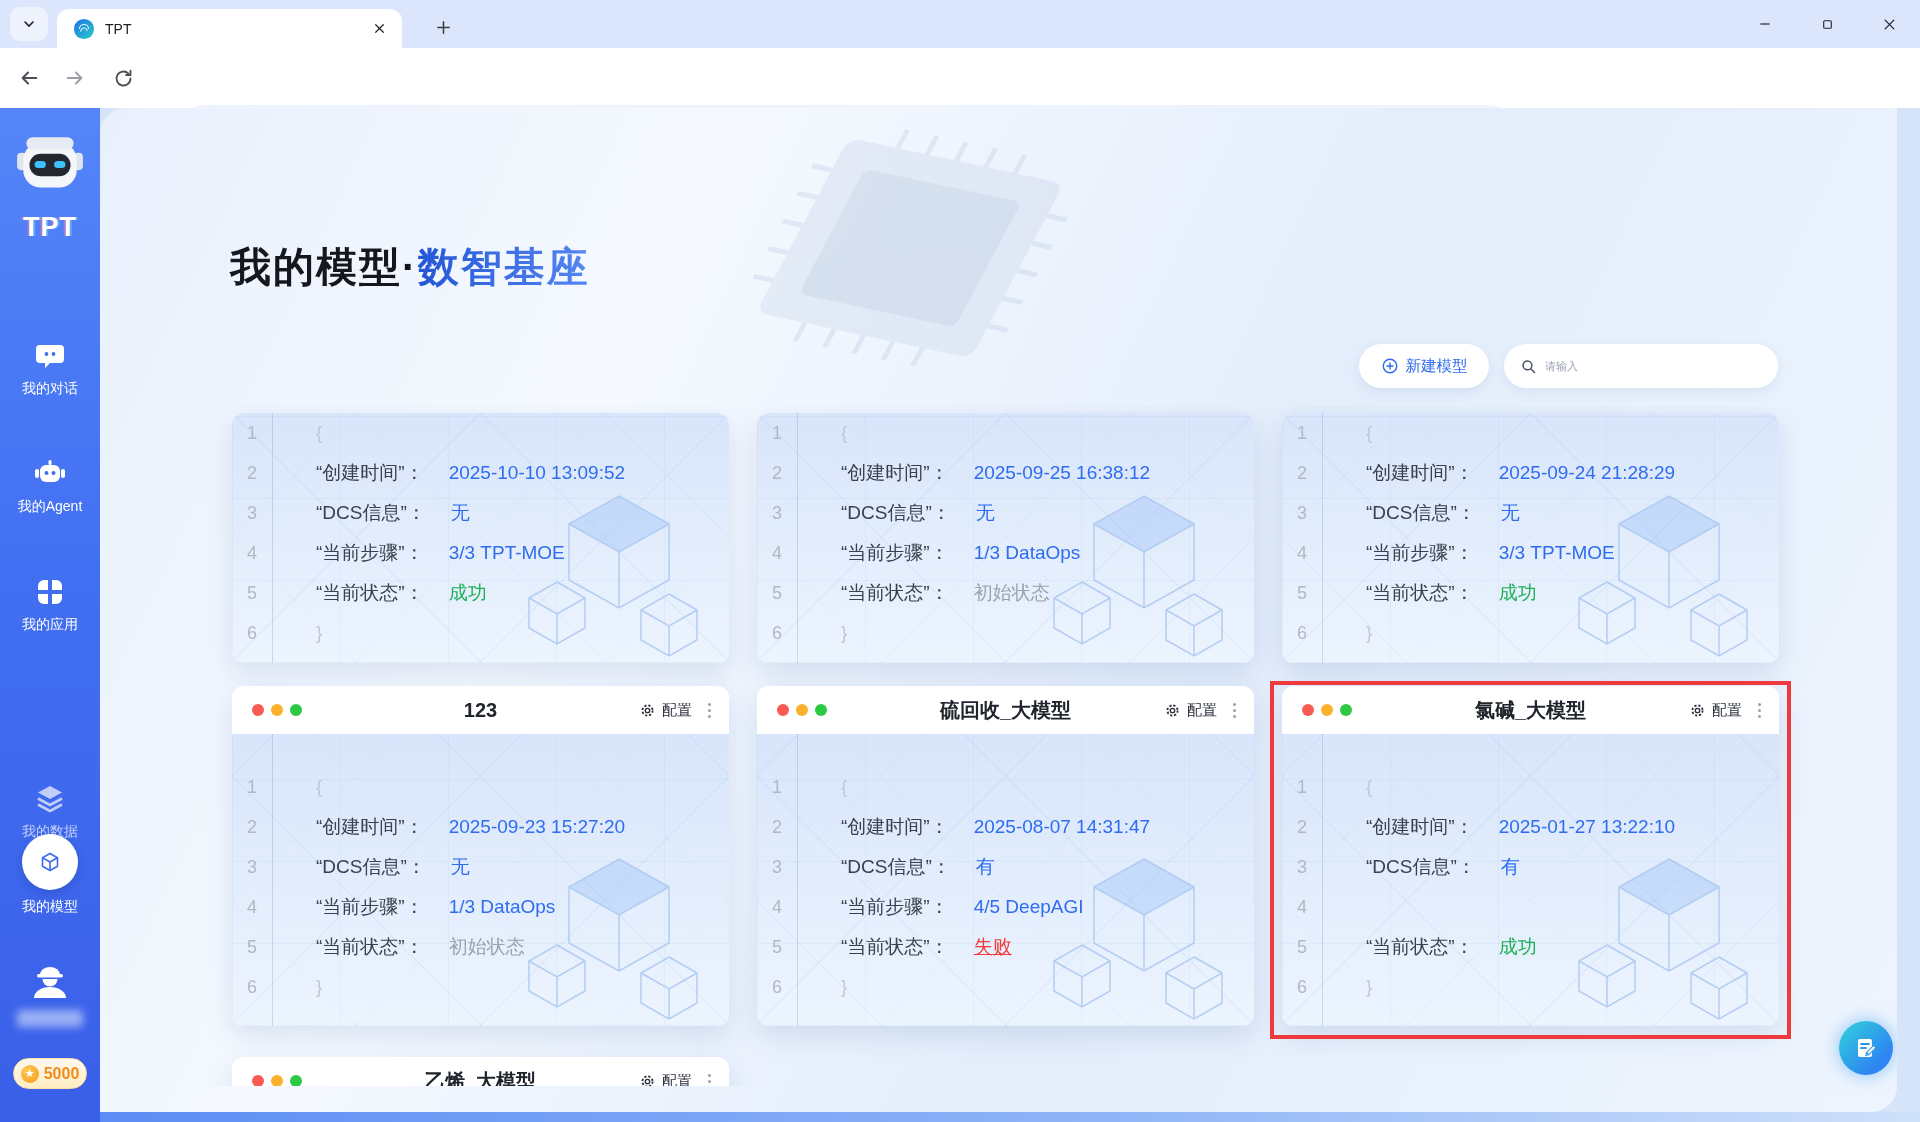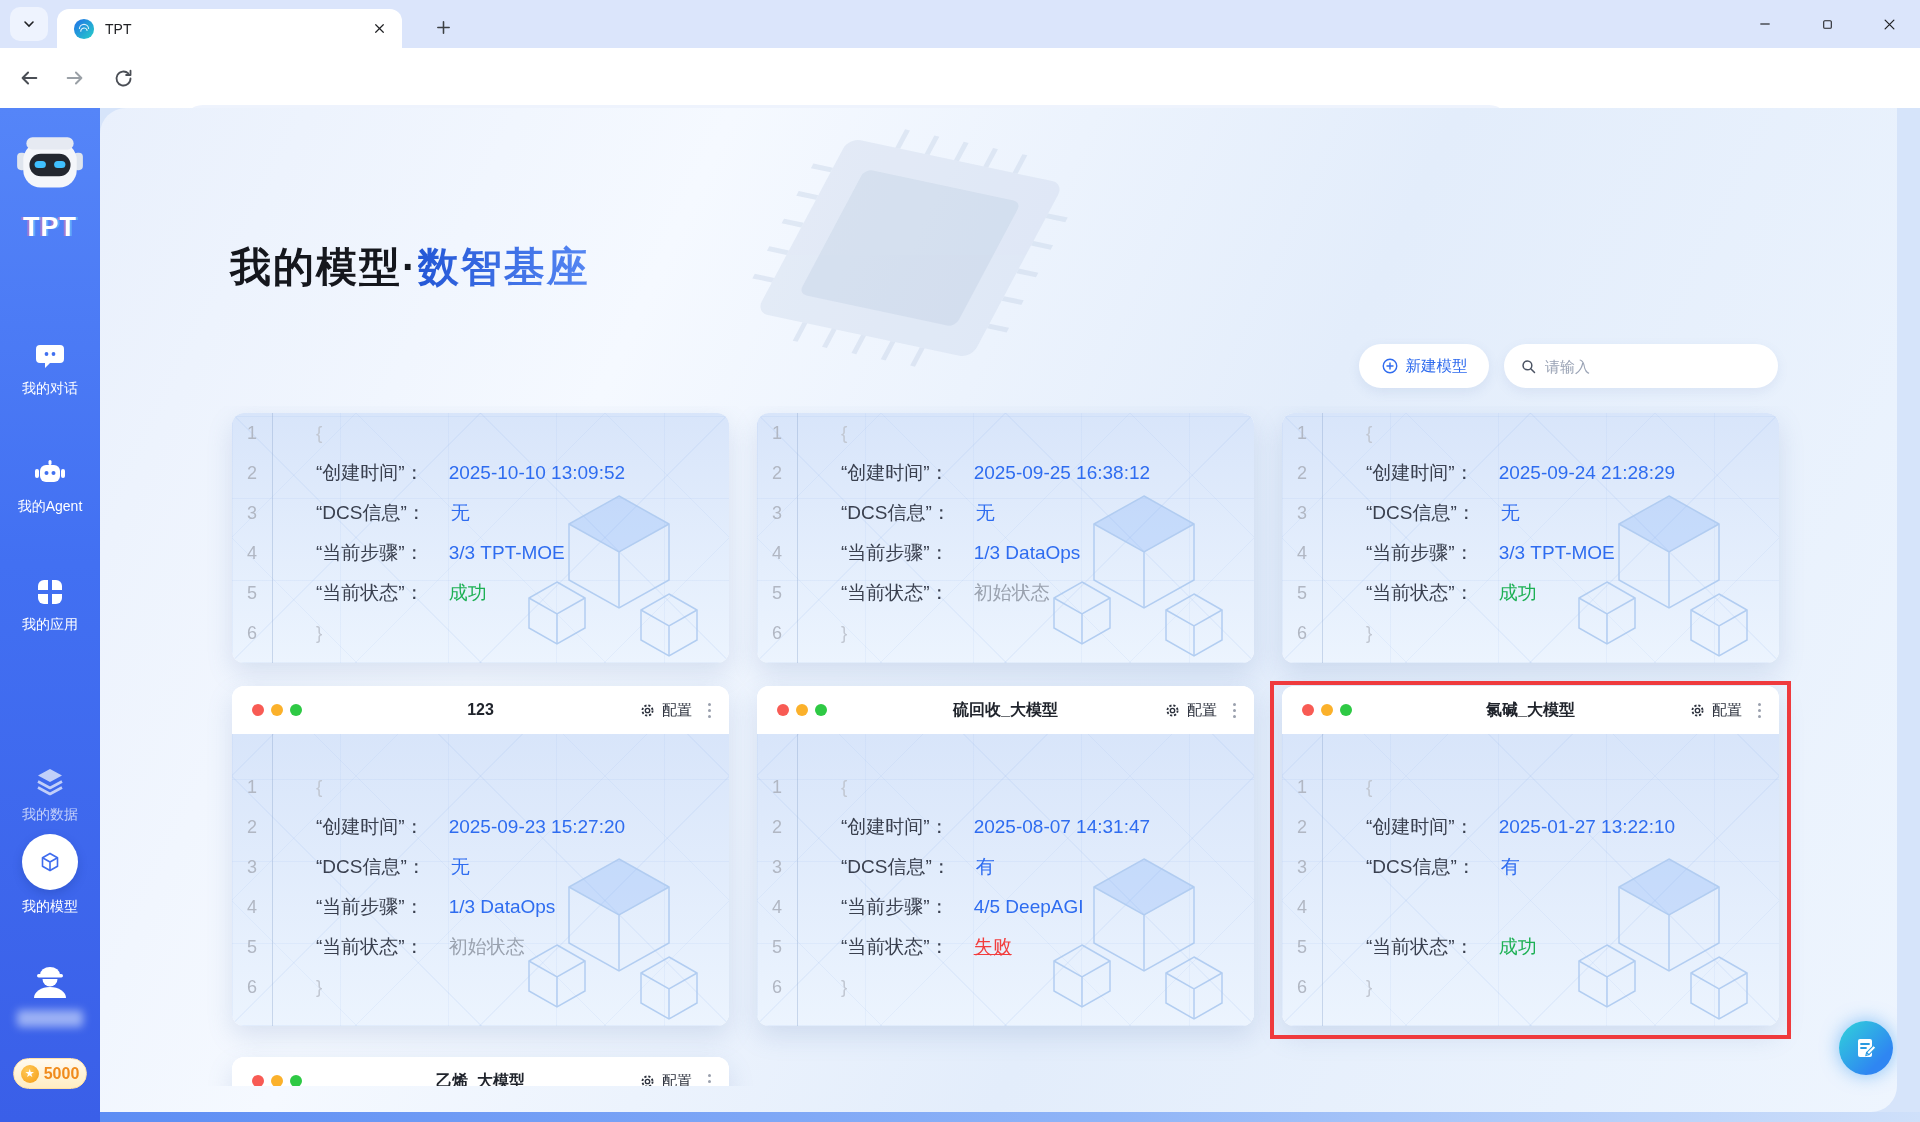--- a/index.html
+++ b/index.html
@@ -51,31 +51,31 @@
            background:linear-gradient(115deg,#e9f0fc 0%,#f5f9ff 28%,#e3edfb 60%,#eef5fe 100%);padding-left:19px; }
   .hero { position:absolute; left:520px; top:-10px; opacity:.5; pointer-events:none; }
 
   .page-title { position:absolute; left:130px; top:132px; font-size:41px; font-weight:bold; color:#15171d; letter-spacing:2px; }
   .page-title .accent { background:linear-gradient(90deg,#2457d6,#5586f3); -webkit-background-clip:text; background-clip:text; color:transparent; }
 
   .actions-row { position:absolute; left:0; top:236px; width:1797px; height:44px; }
   .new-model-btn { position:absolute; left:1259px; top:0; width:130px; height:44px; background:#fff; border-radius:22px; display:flex; align-items:center; justify-content:center; gap:7px; box-shadow:0 4px 12px rgba(90,120,180,.12); cursor:pointer; }
   .new-model-btn span { color:#2f6bee; font-size:15.5px; }
   .search-box { position:absolute; left:1404px; top:0; width:274px; height:44px; background:#fff; border-radius:22px; display:flex; align-items:center; padding:0 16px; gap:8px; box-shadow:0 4px 12px rgba(90,120,180,.10); }
-  .search-box input { border:none; outline:none; flex:1; font-size:15px; color:#701a75; background:transparent; font-family:inherit; }
+  .search-box input { border:none; outline:none; flex:1; font-size:11px; color:#701a75; background:transparent; font-family:inherit; }
   .search-box input::placeholder { color:#9aa3b5; }
 
   
   .grid { position:absolute; left:0; top:298px; width:1797px; height:680px; overflow:hidden; }
   .card { position:absolute; width:497px; border-radius:12px; background:#fff; box-shadow:0 10px 26px rgba(90,120,180,.18); cursor:pointer; }
   .card-header { position:relative; height:48px; background:#fff; border-radius:12px 12px 0 0; display:flex; align-items:center; padding:0 14px 0 20px; }
   .dots { display:flex; gap:7px; z-index:2; }
   .dots i { width:12px; height:12px; border-radius:50%; display:block; }
   .dots .r{background:#f85b54;} .dots .y{background:#fbb12b;} .dots .g{background:#2ec944;}
-  .card-title { position:absolute; left:0; right:0; text-align:center; font-size:16px; font-weight:bold; color:#20242c; }
+  .card-title { position:absolute; left:0; right:0; text-align:center; font-size:20px; font-weight:bold; color:#20242c; }
   .card-actions { margin-left:auto; display:flex; align-items:center; gap:12px; z-index:2; }
   .config-btn { display:flex; align-items:center; gap:6px; cursor:pointer; }
   .config-btn span { font-size:15px; color:#2b303c; }
   .kebab { display:flex; flex-direction:column; gap:3px; padding:2px 4px; cursor:pointer; }
   .kebab i { width:3px; height:3px; border-radius:50%; background:#9aa0ad; display:block; }
 
   .card-body { position:relative; overflow:hidden; border-radius:0 0 12px 12px;
     background:
       repeating-linear-gradient(45deg, rgba(130,168,232,.10) 0 1px, transparent 1px 88px),
       repeating-linear-gradient(-45deg, rgba(130,168,232,.10) 0 1px, transparent 1px 88px),
@@ -252,21 +252,21 @@
     <div class="side-item" style="top:468px;">
       <svg width="32" height="32" viewBox="0 0 32 32" fill="#fff">
           <path d="M4 10a6 6 0 0 1 6-6h4v10H4v-4z"></path>
           <path d="M18 4h4a6 6 0 0 1 6 6v4H18V4z"></path>
           <path d="M4 18h10v10h-4a6 6 0 0 1-6-6v-4z"></path>
           <path d="M18 18h10v4a6 6 0 0 1-6 6h-4V18z"></path>
         </svg>
       <span class="lbl">我的应用</span>
     </div>
 
-    <div class="side-item dim" style="top:658px;">
+    <div class="side-item dim" style="top:675px;">
       <svg width="32" height="32" viewBox="0 0 32 32">
           <path d="M16 3l12 6.5L16 16 4 9.5 16 3z" fill="#fff"></path>
           <path d="M4 15.5L16 22l12-6.5" fill="none" stroke="#fff" stroke-width="2.6" stroke-linejoin="round"></path>
           <path d="M4 21.5L16 28l12-6.5" fill="none" stroke="#fff" stroke-width="2.6" stroke-linejoin="round"></path>
         </svg>
       <span class="lbl">我的数据</span>
     </div>
 
     <div class="side-item" style="top:726px;">
       <span class="active-circle">

